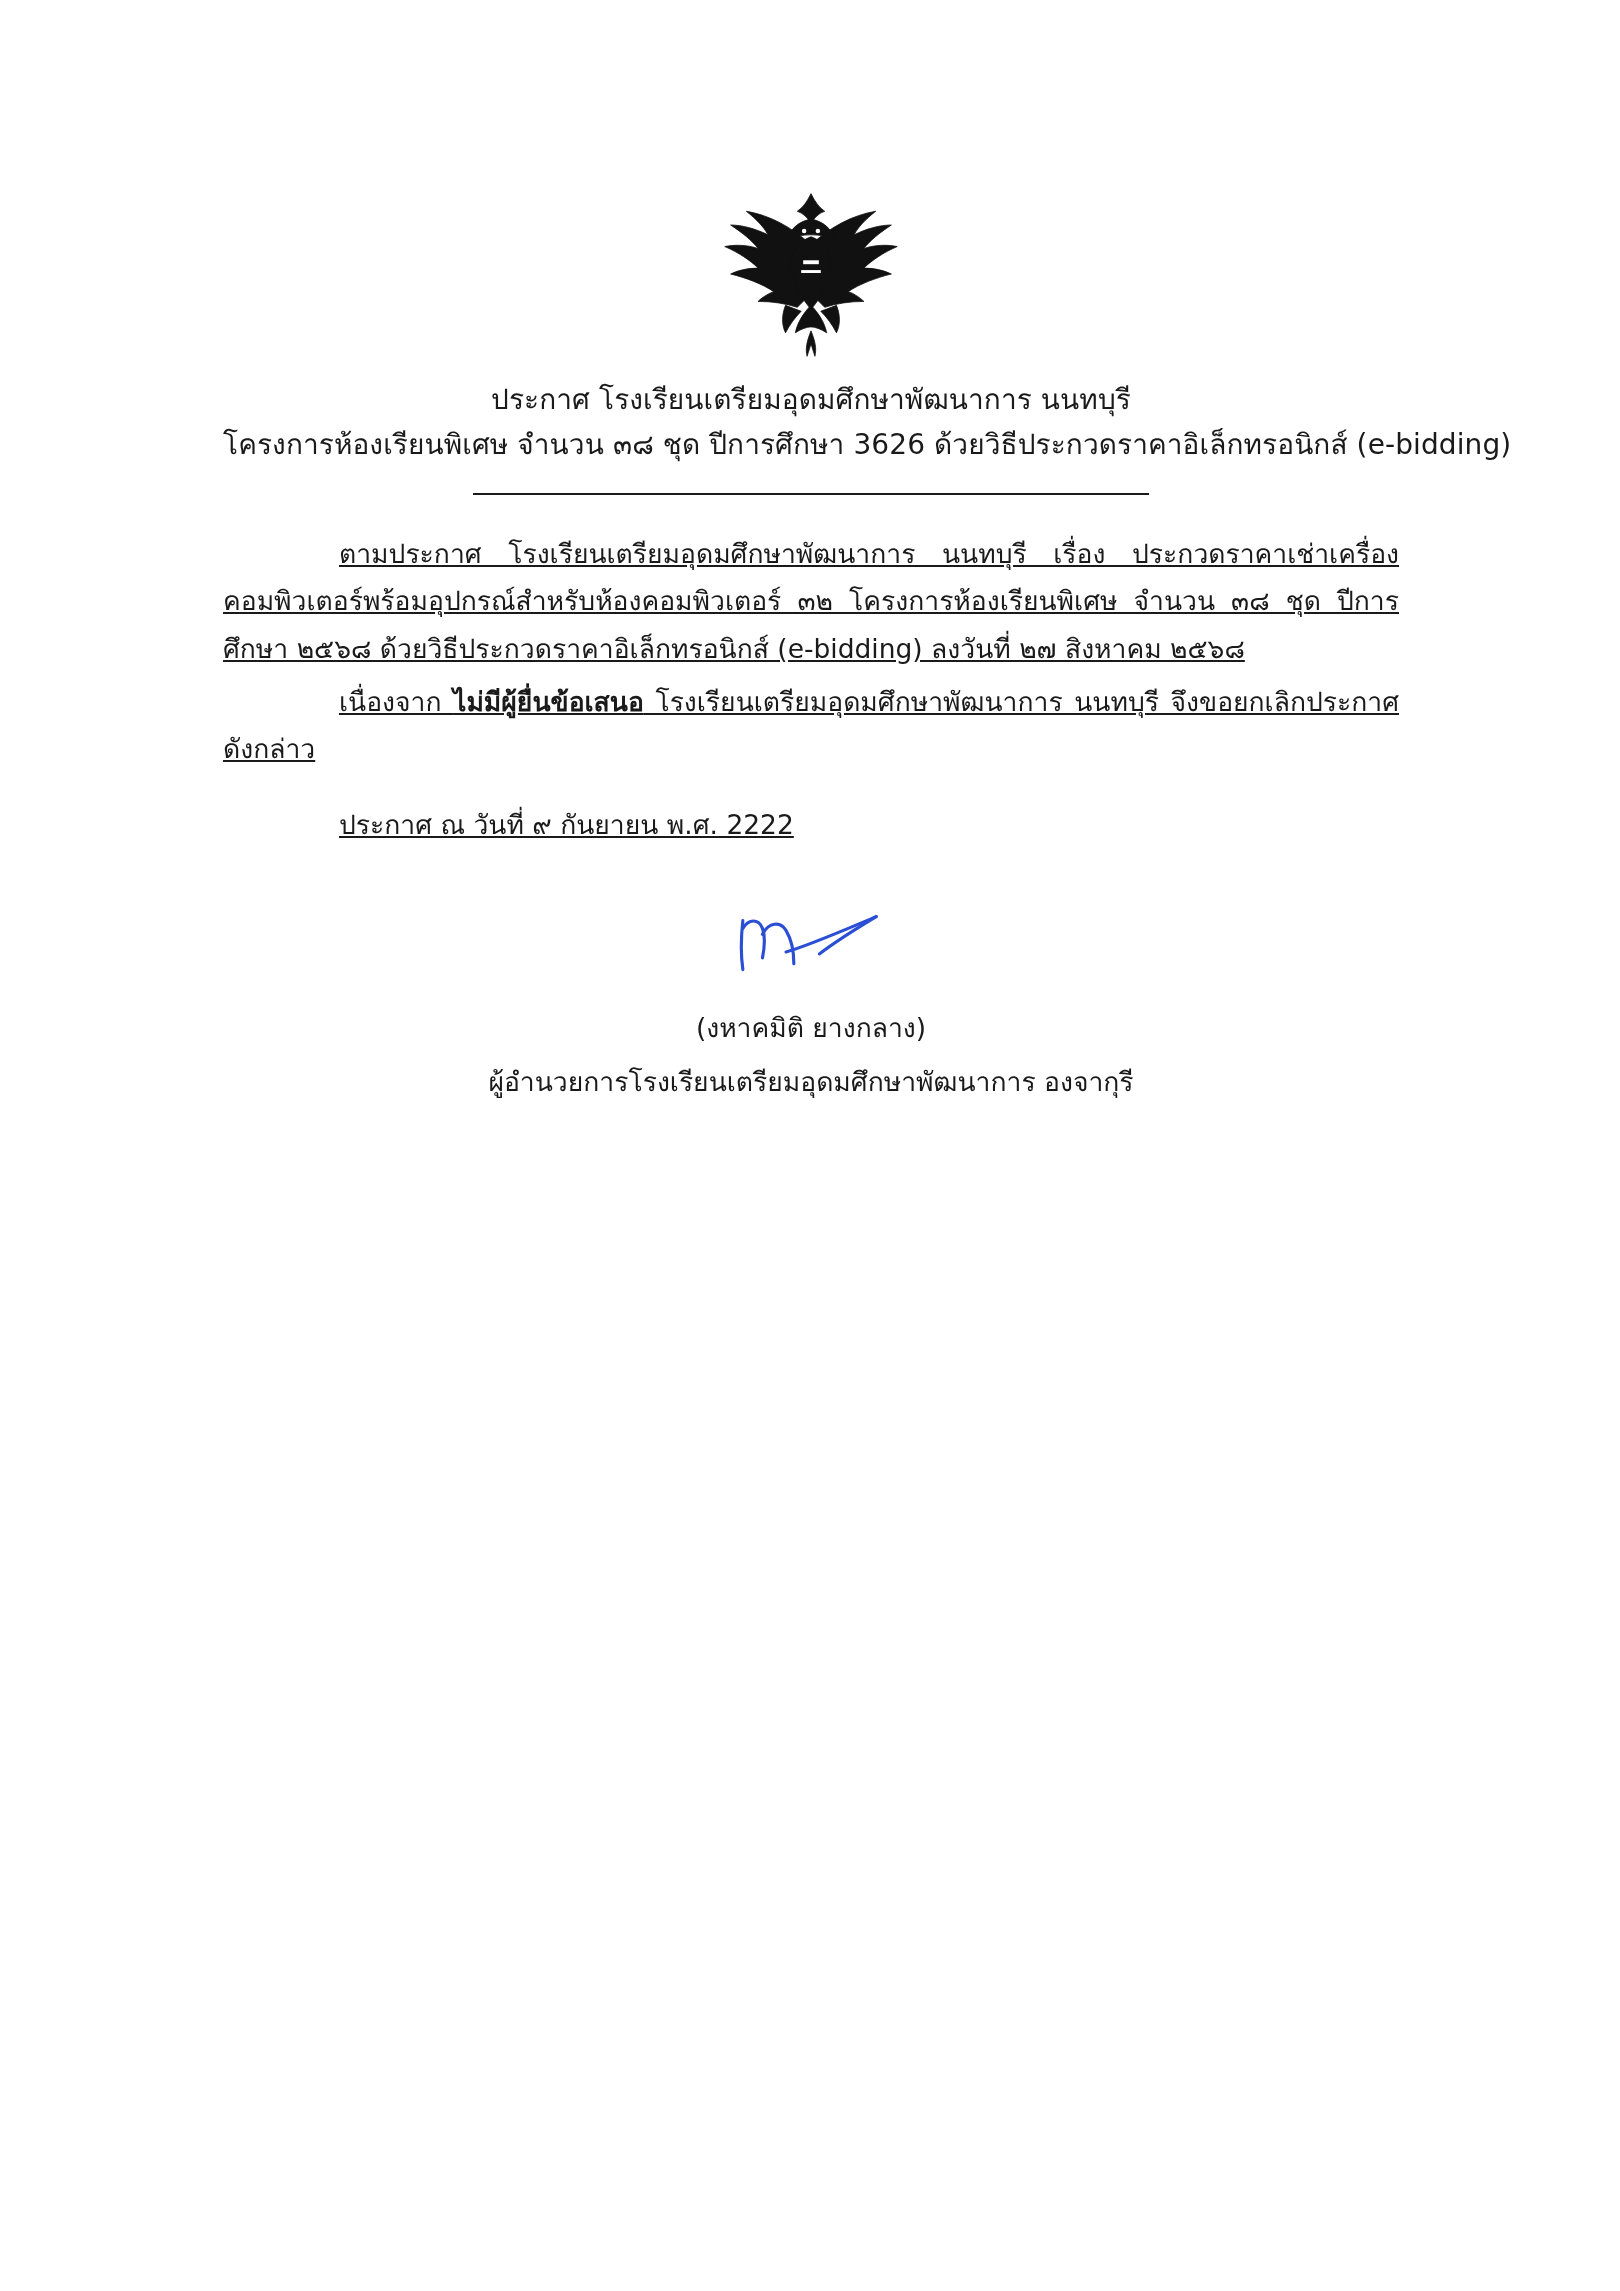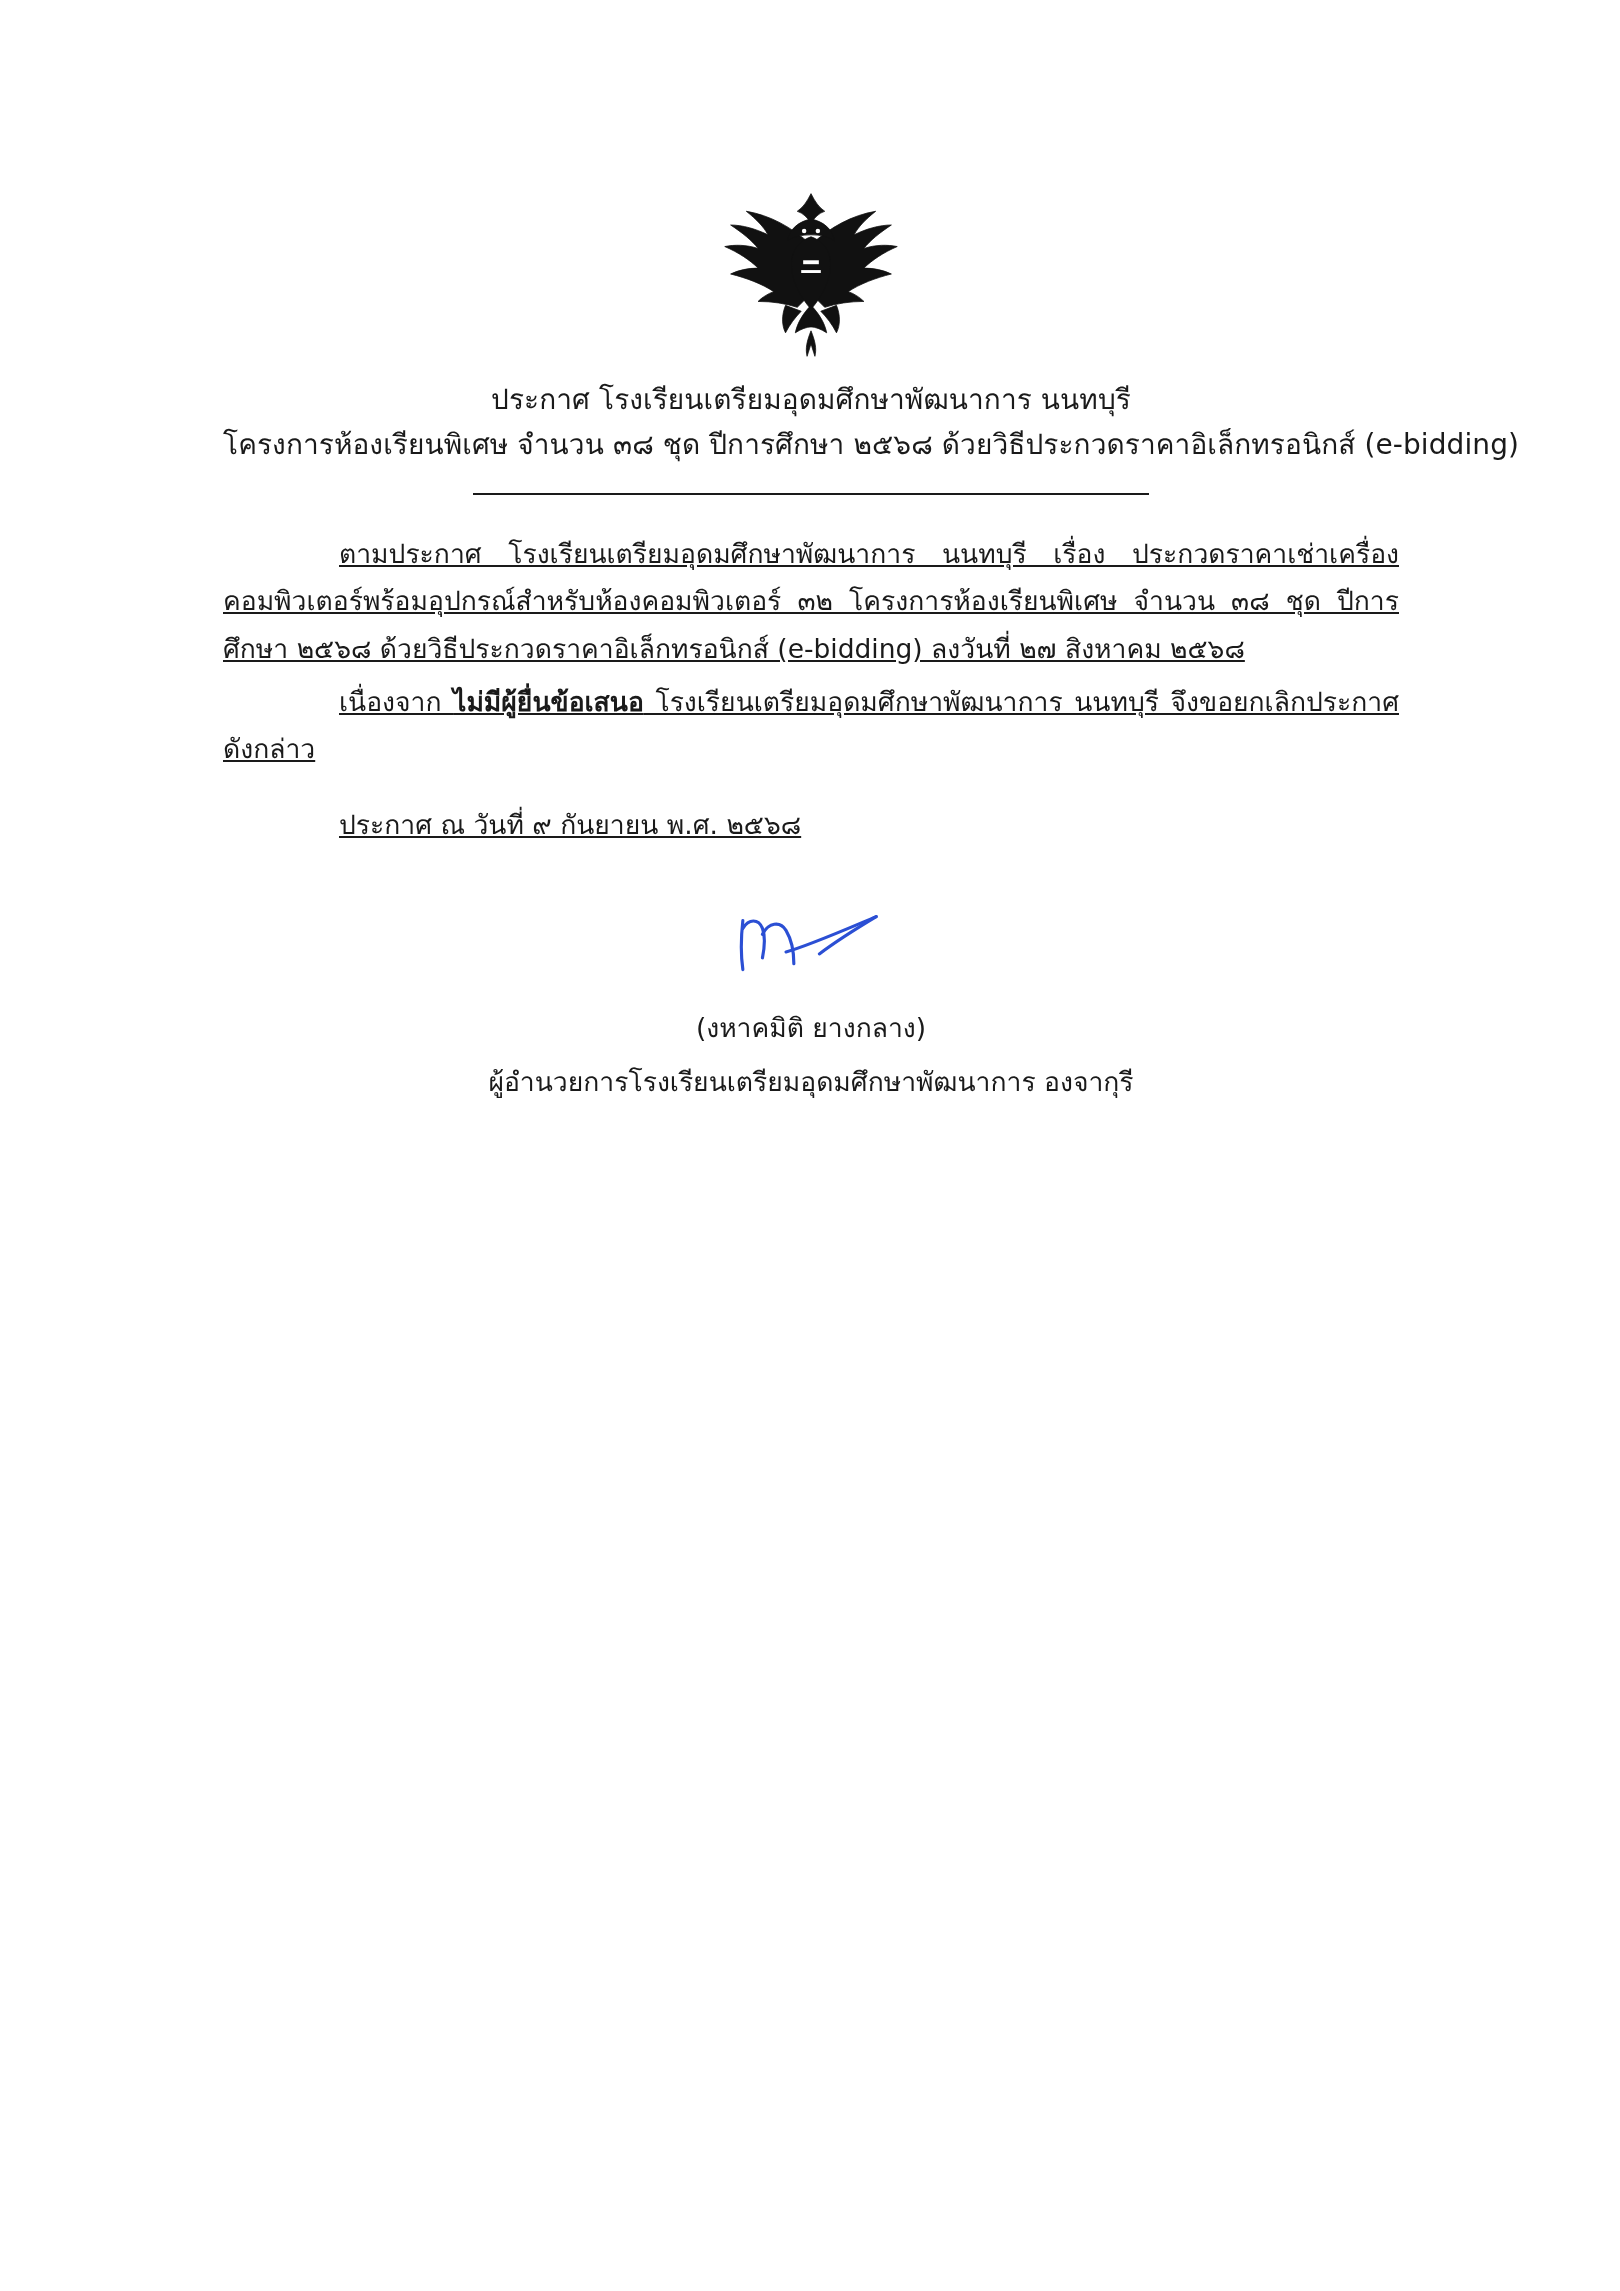--- a/index.html
+++ b/index.html
@@ -125,31 +125,31 @@
           <circle cx="93" cy="56" r="2.3"></circle>
           <circle cx="107" cy="56" r="2.3"></circle>
           <path d="M92 86 h16 v4 h-16 z"></path>
           <path d="M90 96 h20 v3 h-20 z"></path>
         </g>
       </svg>
     </div>
 
     <div class="head-block">
       <div>ประกาศ โรงเรียนเตรียมอุดมศึกษาพัฒนาการ นนทบุรี</div>
-      <div>โครงการห้องเรียนพิเศษ จำนวน ๓๘ ชุด ปีการศึกษา ๒๕๖๘ ด้วยวิธีประกวดราคาอิเล็กทรอนิกส์ (e-bidding)</div>
+      <div>โครงการห้องเรียนพิเศษ จำนวน ๓๘ ชุด ปีการศึกษา 3626 ด้วยวิธีประกวดราคาอิเล็กทรอนิกส์ (e-bidding)</div>
     </div>
 
     <div class="rule"></div>
 
     <div class="body-block">
       <p class="para indent">ตามประกาศ โรงเรียนเตรียมอุดมศึกษาพัฒนาการ นนทบุรี เรื่อง ประกวดราคาเช่าเครื่องคอมพิวเตอร์พร้อมอุปกรณ์สำหรับห้องคอมพิวเตอร์ ๓๒ โครงการห้องเรียนพิเศษ จำนวน ๓๘ ชุด ปีการศึกษา ๒๕๖๘ ด้วยวิธีประกวดราคาอิเล็กทรอนิกส์ (e-bidding) ลงวันที่ ๒๗ สิงหาคม ๒๕๖๘</p>
 
       <p class="para indent"><span>เนื่องจาก </span><span class="bold">ไม่มีผู้ยื่นข้อเสนอ</span><span> โรงเรียนเตรียมอุดมศึกษาพัฒนาการ นนทบุรี จึงขอยกเลิกประกาศดังกล่าว</span></p>
 
-      <div class="date-line">ประกาศ ณ วันที่ ๙ กันยายน พ.ศ. ๒๕๖๘</div>
+      <div class="date-line">ประกาศ ณ วันที่ ๙ กันยายน พ.ศ. 2222</div>
     </div>
 
     <div class="sign-area">
       <svg class="sig-svg" viewBox="0 0 260 110" aria-hidden="true">
         <g fill="none" stroke="#2b4fd4" stroke-width="3.2" stroke-linecap="round" stroke-linejoin="round">
           <path d="M60 26 C 58 44, 58 62, 60 76"></path>
           <path d="M60 34 C 66 24, 76 24, 80 34 C 83 42, 82 54, 80 64"></path>
           <path d="M80 40 C 86 28, 98 26, 104 36 C 110 46, 112 58, 112 70"></path>
           <path d="M104 58 C 126 52, 158 38, 196 22"></path>
           <path d="M196 22 C 176 34, 154 48, 138 60"></path>

